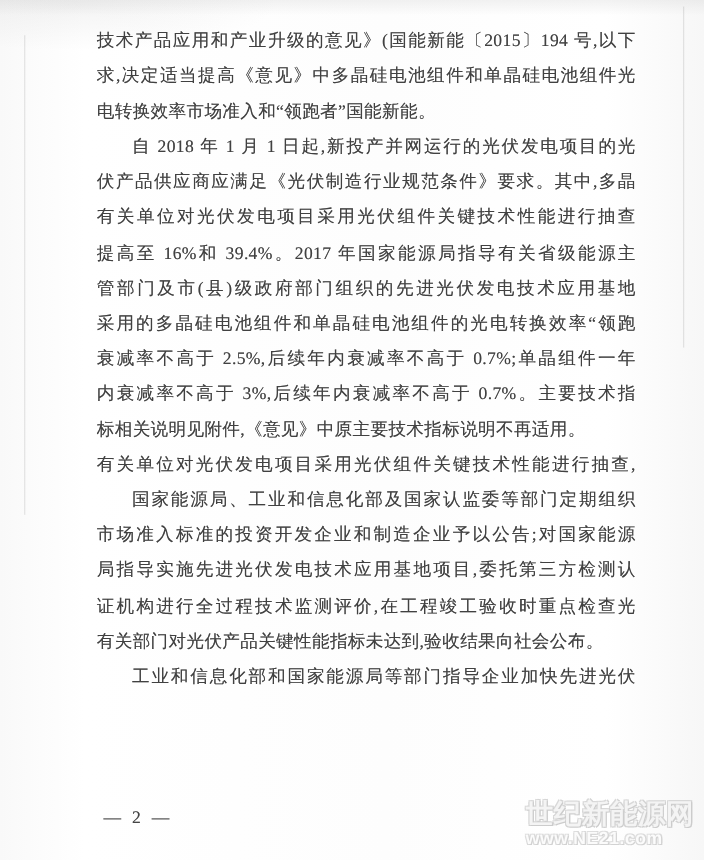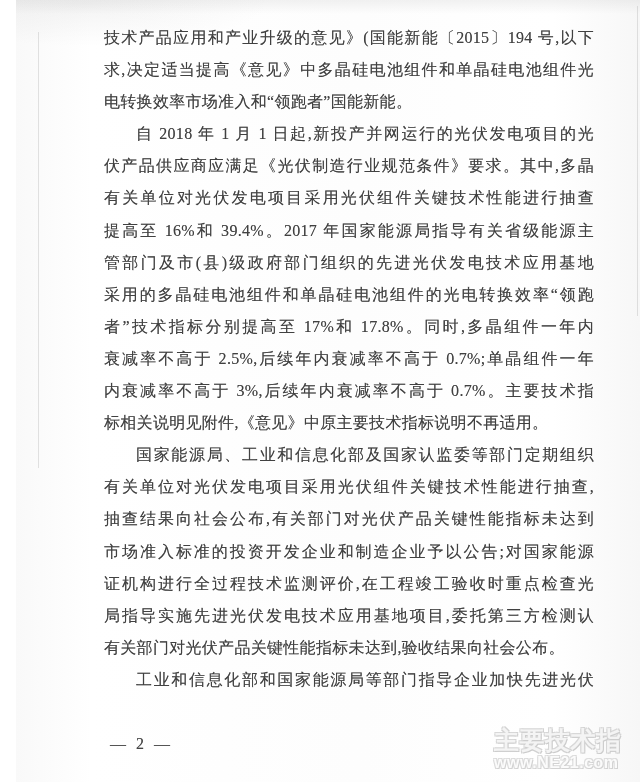--- a/index.html
+++ b/index.html
@@ -10,21 +10,20 @@
     background: #ffffff;
     font-family: "Liberation Serif", "DejaVu Serif", serif;
   }
   .page {
     position: absolute;
     inset: 0;
     background:
       linear-gradient(180deg, rgba(160,160,160,0.14), rgba(160,160,160,0.0) 14px),
       radial-gradient(260px 60px at 70px 4px, rgba(140,140,140,0.10), rgba(140,140,140,0) 70%),
       linear-gradient(90deg, #f9f9f9 0%, #ffffff 12%, #fdfdfd 55%, #ffffff 86%, #f7f7f7 100%);
-    margin-left: 16px;
   }
   .scan-edge {
     position: absolute;
     width: 1px;
     background: rgba(120,120,120,0.20);
   }
   .scan-edge.left  { left: 22px;  top: 32px; height: 436px; }
   .scan-edge.right { left: 621px; top: 6px;  height: 310px; }
   .text-block {
     position: absolute;
@@ -93,33 +92,31 @@
   <div class="text-block">
     <div class="line">技术产品应用和产业升级的意见》(国能新能〔2015〕194 号,以下</div>
     <div class="line">求,决定适当提高《意见》中多晶硅电池组件和单晶硅电池组件光</div>
     <div class="line end">电转换效率市场准入和“领跑者”国能新能。</div>
     <div class="line indent">自 2018 年 1 月 1 日起,新投产并网运行的光伏发电项目的光</div>
     <div class="line">伏产品供应商应满足《光伏制造行业规范条件》要求。其中,多晶</div>
     <div class="line">有关单位对光伏发电项目采用光伏组件关键技术性能进行抽查</div>
     <div class="line">提高至 16%和 39.4%。2017 年国家能源局指导有关省级能源主</div>
     <div class="line">管部门及市(县)级政府部门组织的先进光伏发电技术应用基地</div>
     <div class="line">采用的多晶硅电池组件和单晶硅电池组件的光电转换效率“领跑</div>
-    <div class="line">者”技术指标分别提高至 17%和 17.8%。同时,多晶组件一年内</div>
     <div class="line">衰减率不高于 2.5%,后续年内衰减率不高于 0.7%;单晶组件一年</div>
     <div class="line">内衰减率不高于 3%,后续年内衰减率不高于 0.7%。主要技术指</div>
     <div class="line end">标相关说明见附件,《意见》中原主要技术指标说明不再适用。</div>
+    <div class="line">有关单位对光伏发电项目采用光伏组件关键技术性能进行抽查,</div>
     <div class="line indent">国家能源局、工业和信息化部及国家认监委等部门定期组织</div>
-    <div class="line">有关单位对光伏发电项目采用光伏组件关键技术性能进行抽查,</div>
-    <div class="line">抽查结果向社会公布,有关部门对光伏产品关键性能指标未达到</div>
     <div class="line">市场准入标准的投资开发企业和制造企业予以公告;对国家能源</div>
+    <div class="line">局指导实施先进光伏发电技术应用基地项目,委托第三方检测认</div>
     <div class="line">证机构进行全过程技术监测评价,在工程竣工验收时重点检查光</div>
-    <div class="line">局指导实施先进光伏发电技术应用基地项目,委托第三方检测认</div>
     <div class="line end">有关部门对光伏产品关键性能指标未达到,验收结果向社会公布。</div>
     <div class="line indent">工业和信息化部和国家能源局等部门指导企业加快先进光伏</div>
   </div>
 
   <div class="footer">— 2 —</div>
 
   <div class="watermark">
-    <div class="wm-name">主要技术指</div>
+    <div class="wm-name">世纪新能源网</div>
     <div class="wm-url">www.NE21.com</div>
   </div>
 </div>
 
 </body></html>

